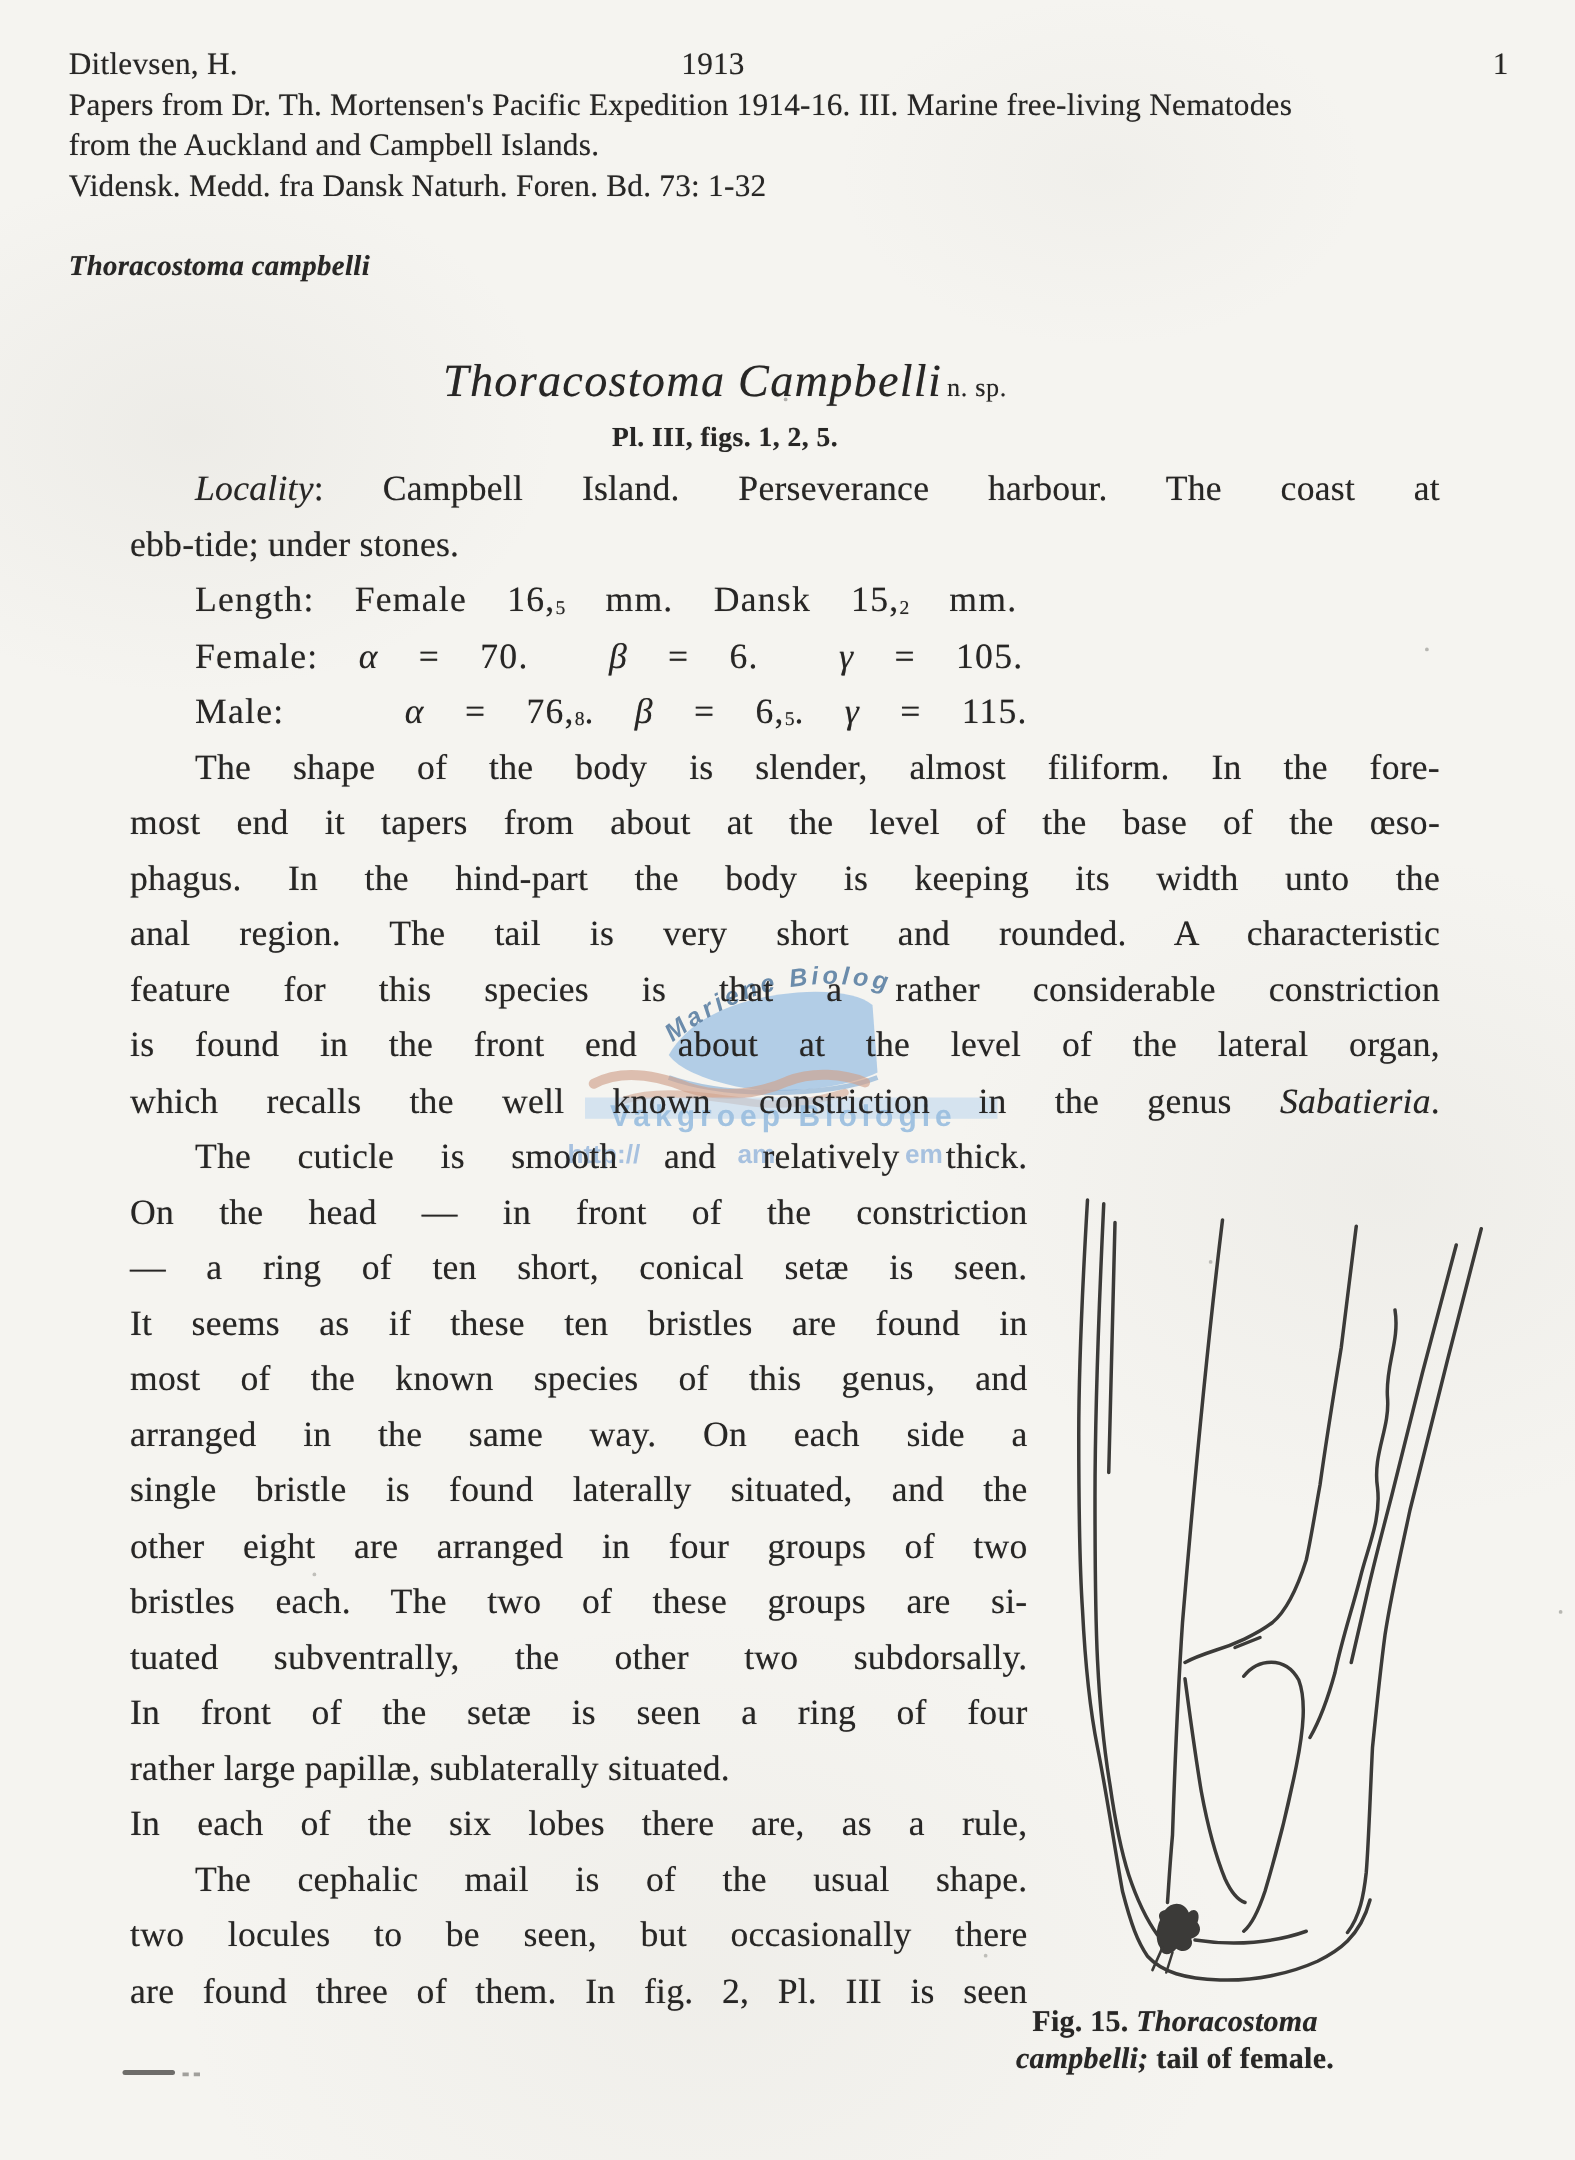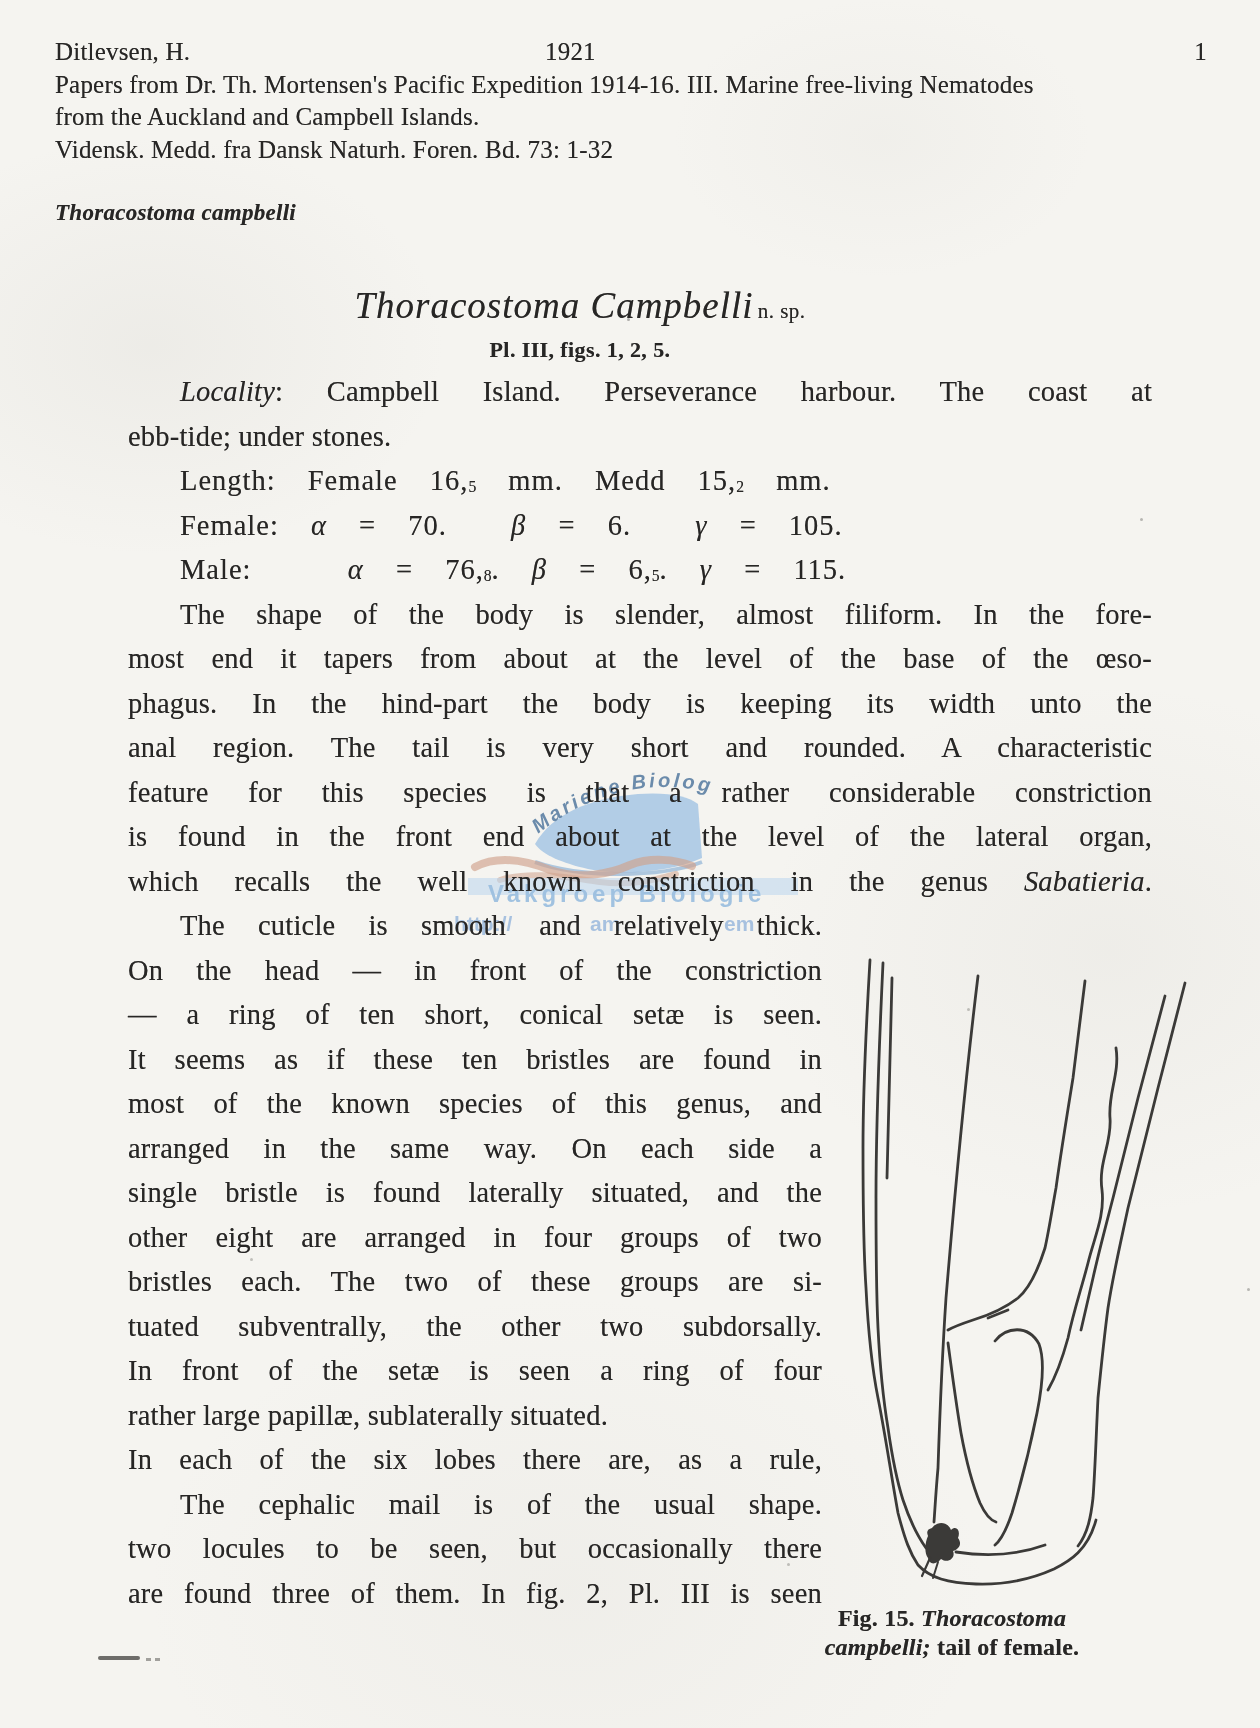--- a/index.html
+++ b/index.html
@@ -24,21 +24,21 @@
            font-style:italic;letter-spacing:0.3px;}
   
   .titleband{position:absolute;top:286px;left:50px;width:1060px;text-align:center;line-height:40px;}
   .title-it{font-style:italic;font-size:37px;letter-spacing:1px;}
   .title-ro{font-size:21px;letter-spacing:0.5px;}
   .subtitle{position:absolute;top:337px;left:50px;width:1060px;text-align:center;
             font-size:22px;font-weight:bold;letter-spacing:0.4px;}
   
   .textcol{position:absolute;top:370px;left:104px;width:1048px;}
   .narrowwrap{width:718px;}
-  .line{height:44.5px;line-height:44.5px;font-size:28.5px;letter-spacing:0.2px;margin-left:24px;}
+  .line{height:44.5px;line-height:44.5px;font-size:28.5px;letter-spacing:0.2px;}
   .just{text-align:justify;text-align-last:justify;}
   .ind{text-indent:52px;}
   .wsp{white-space:pre;word-spacing:24px;letter-spacing:1px;}
   .it{font-style:italic;}
   .sb{font-size:0.55em;vertical-align:-0.12em;letter-spacing:0;}
   
   .figure-svg{position:absolute;left:848px;top:928px;}
   .fig-caption{position:absolute;left:790px;top:1604px;width:300px;text-align:center;
                font-weight:bold;font-size:24px;}
   .fig-caption .line{height:29px;line-height:29px;font-size:24px;}
@@ -91,41 +91,41 @@
       <span class="u1">am</span>
       <span class="u2">em</span>
     </div>
   </div>
 
   <div class="content">
 
     <div class="header ink">
       <div class="hrow1">
         <span>Ditlevsen, H.</span>
-        <span class="hyear">1921</span>
+        <span class="hyear">1913</span>
         <span class="hpage">1</span>
       </div>
       <div>Papers from Dr. Th. Mortensen's Pacific Expedition 1914-16. III. Marine free-living Nematodes</div>
       <div>from the Auckland and Campbell Islands.</div>
       <div>Vidensk. Medd. fra Dansk Naturh. Foren. Bd. 73: 1-32</div>
     </div>
 
     <div class="species ink">Thoracostoma campbelli</div>
 
     <div class="titleband ink">
       <span class="title-it">Thoracostoma Campbelli</span>
       <span class="title-ro">n. sp.</span>
     </div>
     <div class="subtitle ink">Pl. III, figs. 1, 2, 5.</div>
 
     <div class="textcol ink">
       <div>
           <div class="line ind just"><span class="it">Locality</span><span>: Campbell Island. Perseverance harbour. The coast at</span></div>
           <div class="line"><span>ebb-tide; under stones.</span></div>
-          <div class="line ind wsp"><span>Length: Female 16,</span><span class="sb">5</span><span> mm. Medd 15,</span><span class="sb">2</span><span> mm.</span></div>
+          <div class="line ind wsp"><span>Length: Female 16,</span><span class="sb">5</span><span> mm. Dansk 15,</span><span class="sb">2</span><span> mm.</span></div>
           <div class="line ind wsp"><span>Female: </span><span class="it">α</span><span> = 70.  </span><span class="it">β</span><span> = 6.  </span><span class="it">γ</span><span> = 105.</span></div>
           <div class="line ind wsp"><span>Male:   </span><span class="it">α</span><span> = 76,</span><span class="sb">8</span><span>. </span><span class="it">β</span><span> = 6,</span><span class="sb">5</span><span>. </span><span class="it">γ</span><span> = 115.</span></div>
           <div class="line ind just"><span>The shape of the body is slender, almost filiform. In the fore-</span></div>
           <div class="line just"><span>most end it tapers from about at the level of the base of the œso-</span></div>
           <div class="line just"><span>phagus.  In the hind-part the body is keeping its width unto the</span></div>
           <div class="line just"><span>anal region. The tail is very short and rounded.  A characteristic</span></div>
           <div class="line just"><span>feature for this species is that a rather considerable constriction</span></div>
           <div class="line just"><span>is found in the front end about at the level of the lateral organ,</span></div>
           <div class="line just"><span>which recalls the well known constriction in the genus </span><span class="it">Sabatieria</span><span>.</span></div>
         </div>

